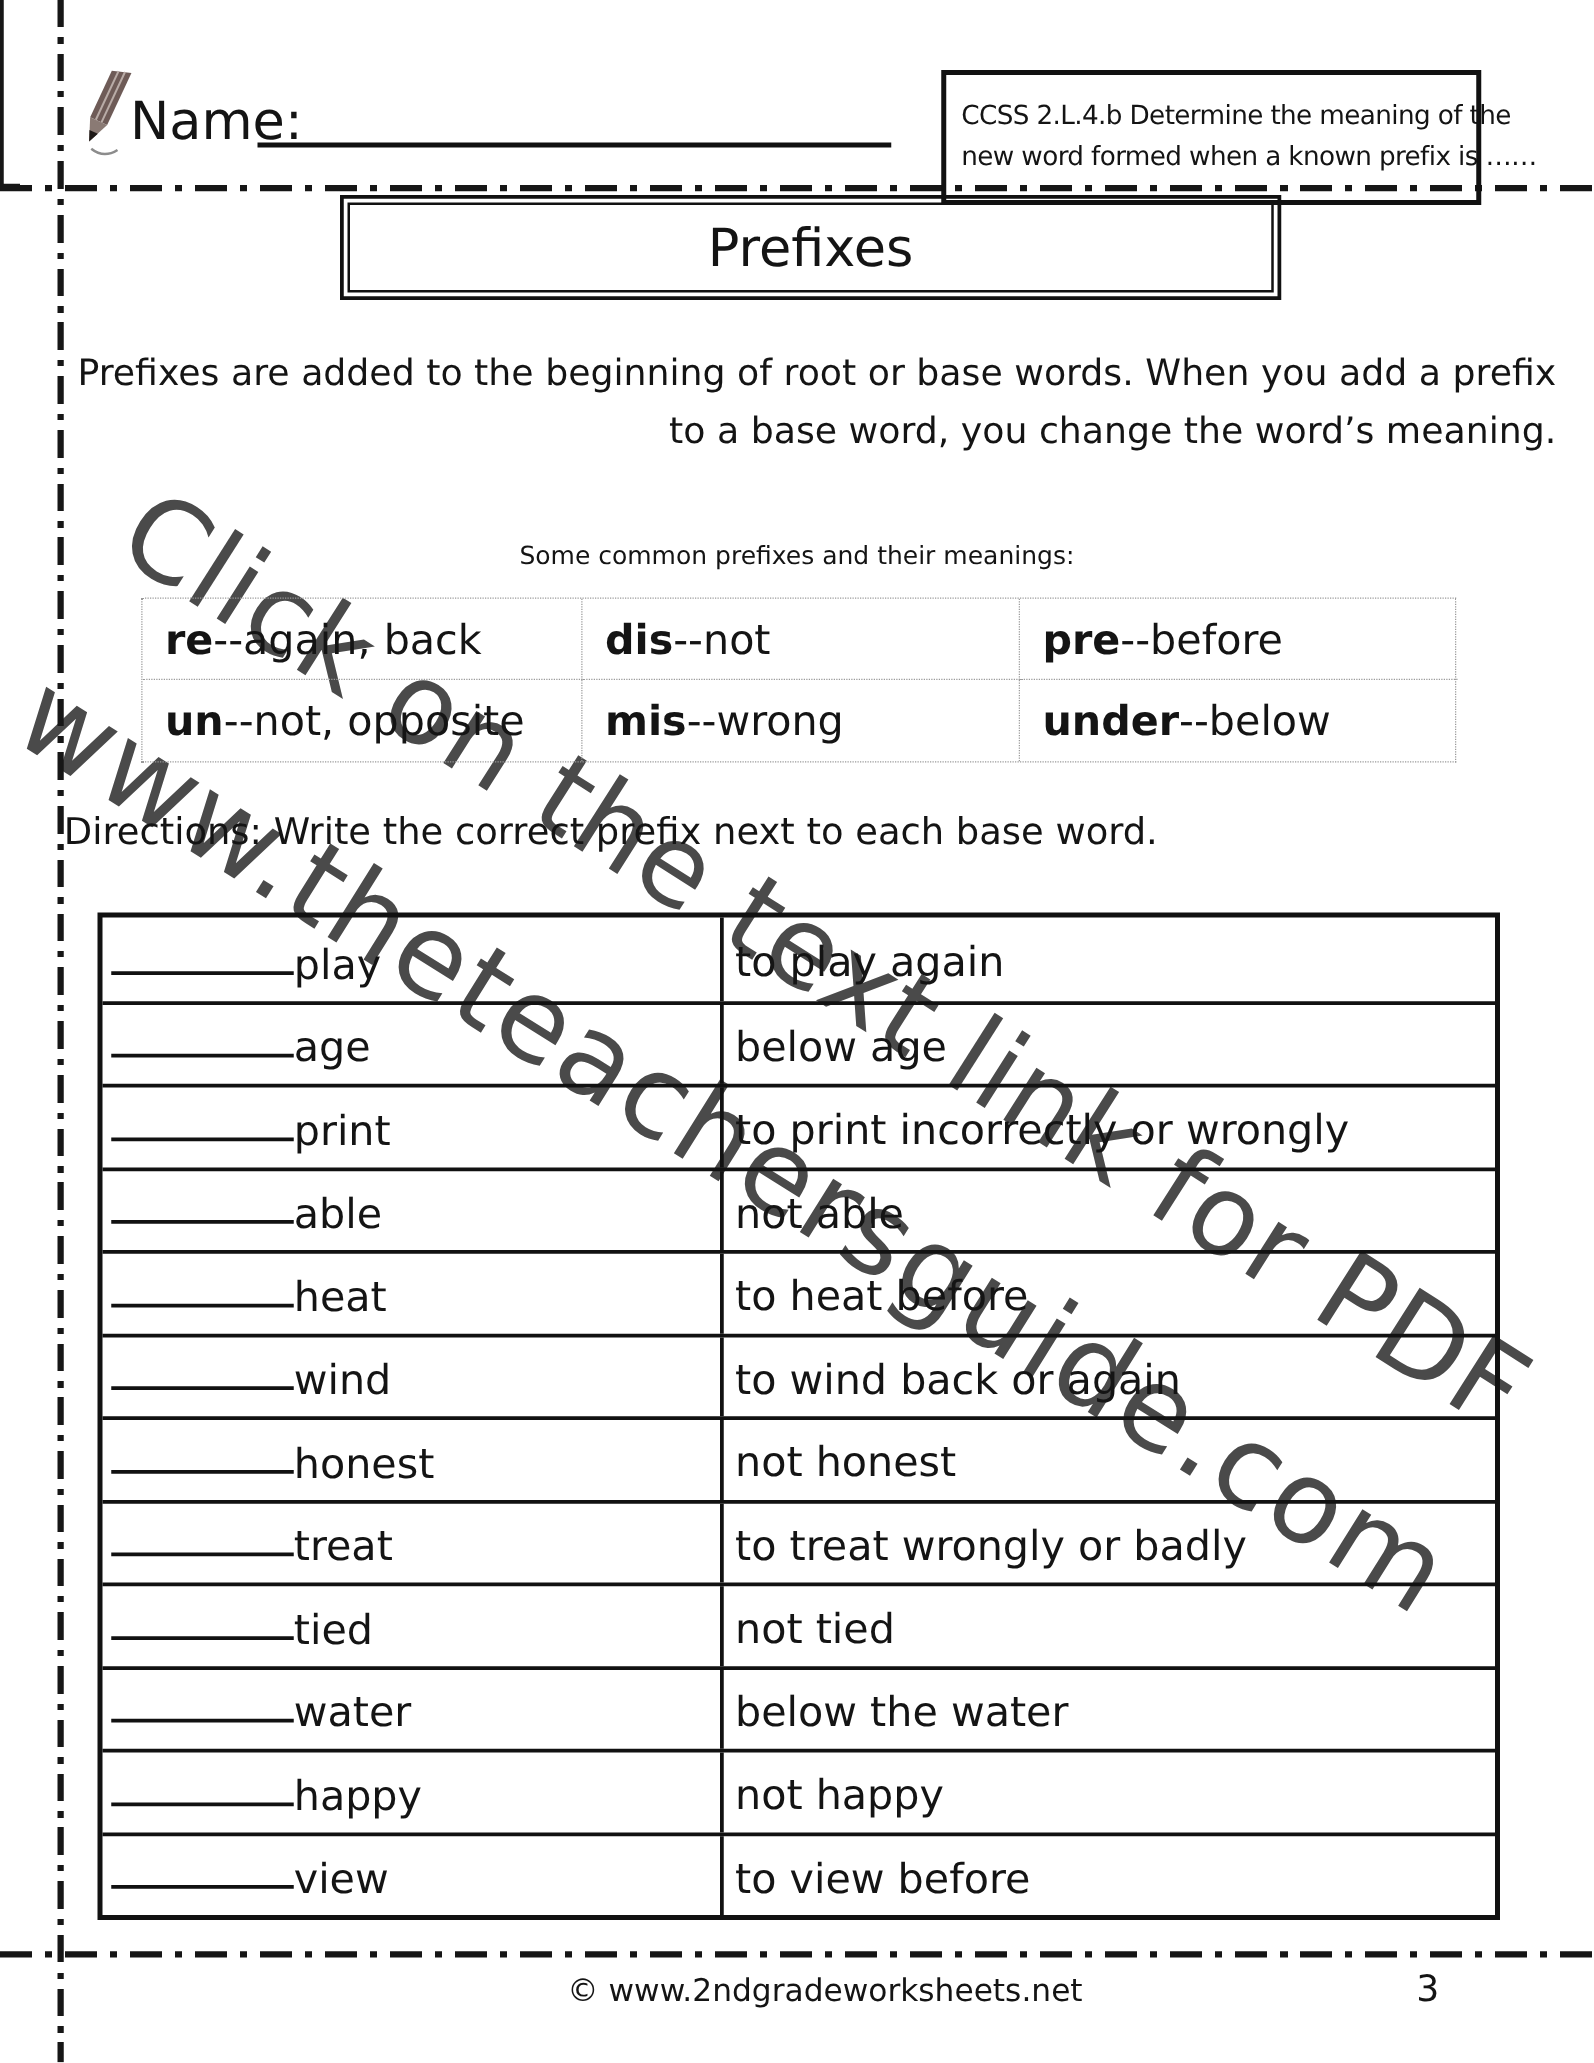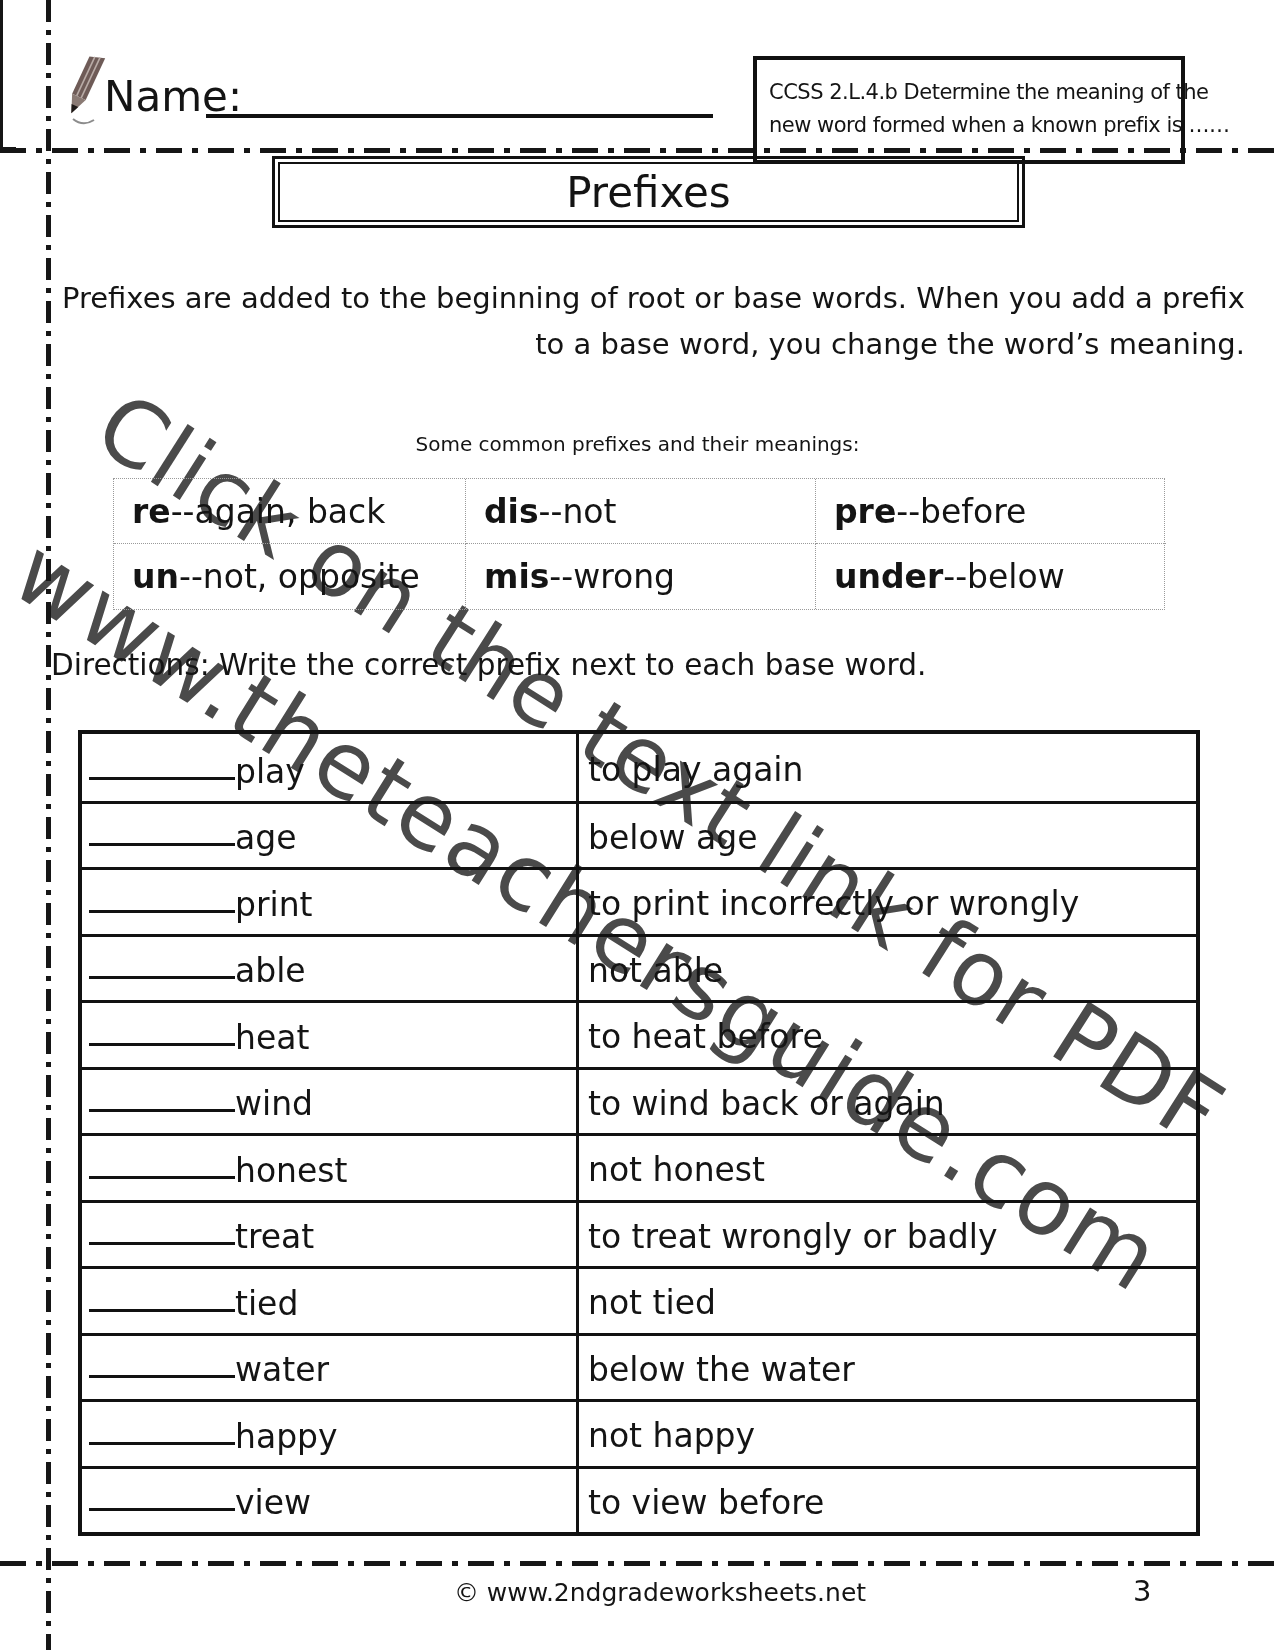--- a/index.html
+++ b/index.html
@@ -38,21 +38,21 @@
   .name-label { left:104px; top:72px; font-size:42px; }
   .name-underline { left:206px; top:114px; width:507px; height:4px; background:#111; }
 
   .ccss-box {
     left:753px; top:56px; width:432px; height:108px; box-sizing:border-box;
     border:4px solid #111; padding:16px 6px 0 12px;
     font-size:21px; letter-spacing:-0.5px; line-height:1.55; white-space:nowrap;
   }
 
   .title-box {
-    left:272px; top:156px; width:753px; height:72px; box-sizing:border-box;
+    left:272px; top:156px; width:753px; height:84px; box-sizing:border-box;
     border:3px solid #111; display:flex; align-items:center; justify-content:center;
   }
   .title-box::before { content:""; position:absolute; inset:3px; border:2px solid #111; }
   .title-text { font-size:42px; }
 
   .intro { left:30px; top:276px; width:1215px; text-align:right; font-size:29px; line-height:1.58; }
   .section-heading { left:30px; top:432px; width:1215px; text-align:center; font-size:20px; }
 
   .prefix-table {
     left:113px; top:478px; width:1052px; height:132px; box-sizing:border-box;

